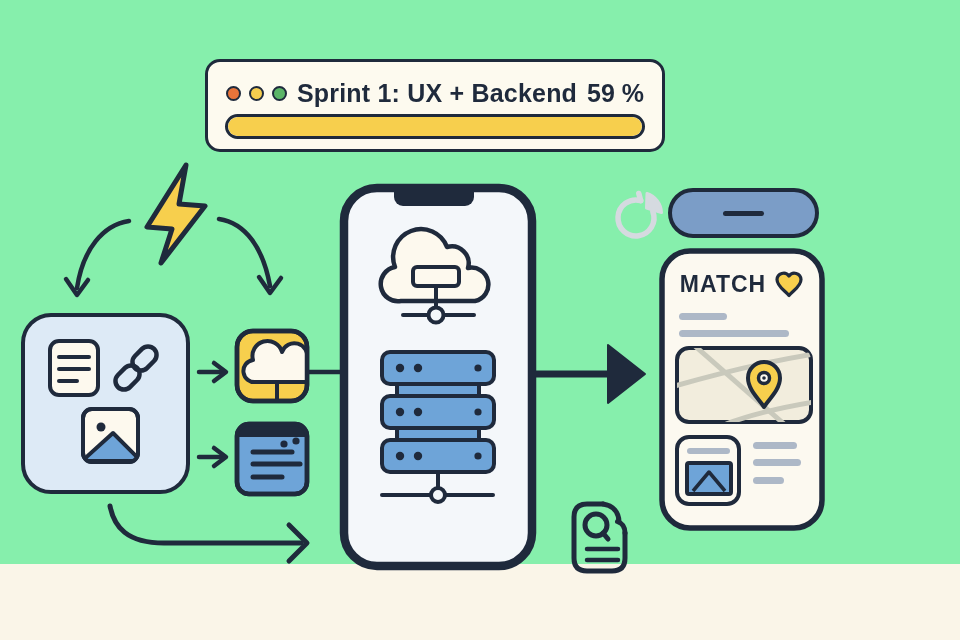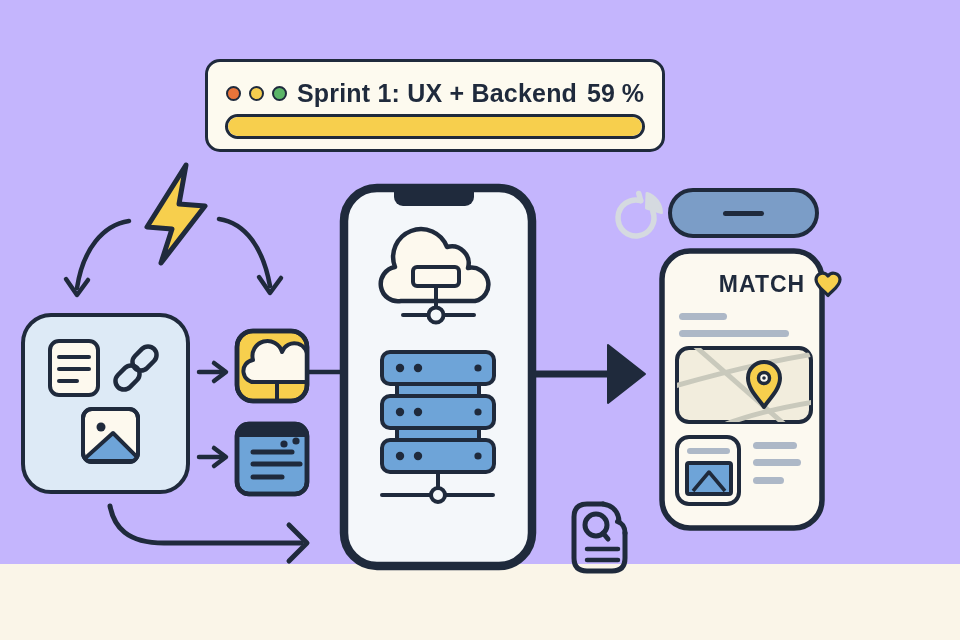--- a/index.html
+++ b/index.html
@@ -2,21 +2,21 @@
 <html><head>
 <meta charset="utf-8">
 <style>
   html,body{margin:0;padding:0;}
   body{
     width:960px;height:640px;
     background:#faf5e8;
     font-family:"Liberation Sans", sans-serif;
     overflow:hidden;
   }
-  #stage{position:relative;width:960px;height:564px;background:#c4b5fd;text-decoration:underline;}
+  #stage{position:relative;width:960px;height:564px;background:#86efac;text-decoration:underline;}
 
   
   .sprint-window{
     position:absolute;left:205px;top:59px;width:460px;height:93px;
     box-sizing:border-box;
     background:#fdfaef;border:3.5px solid #1f2a3c;border-radius:15px;
   }
   .sw-top{
     display:flex;align-items:center;
     height:46px;padding:8px 18px 0 18px;
@@ -35,21 +35,21 @@
   .progress-track{
     position:absolute;left:17px;right:17px;top:52px;height:25px;
     box-sizing:border-box;
     border:3.5px solid #1f2a3c;border-radius:14px;background:#fdfaef;
     overflow:hidden;
   }
   .progress-fill{height:100%;background:#f7cf4d;border-radius:10px;}
 
   
   .match-header{
-    position:absolute;left:701px;top:268px;width:160px;height:32px;
+    position:absolute;left:662px;top:268px;width:160px;height:32px;
     display:flex;align-items:center;justify-content:center;gap:8px;text-align:center;
   }
   .match-title{
     color:#1f2a3c;font-size:23px;font-weight:700;letter-spacing:1px;
   }
 
   svg.art{position:absolute;left:0;top:0;}
 </style>
 </head>
 <body>

